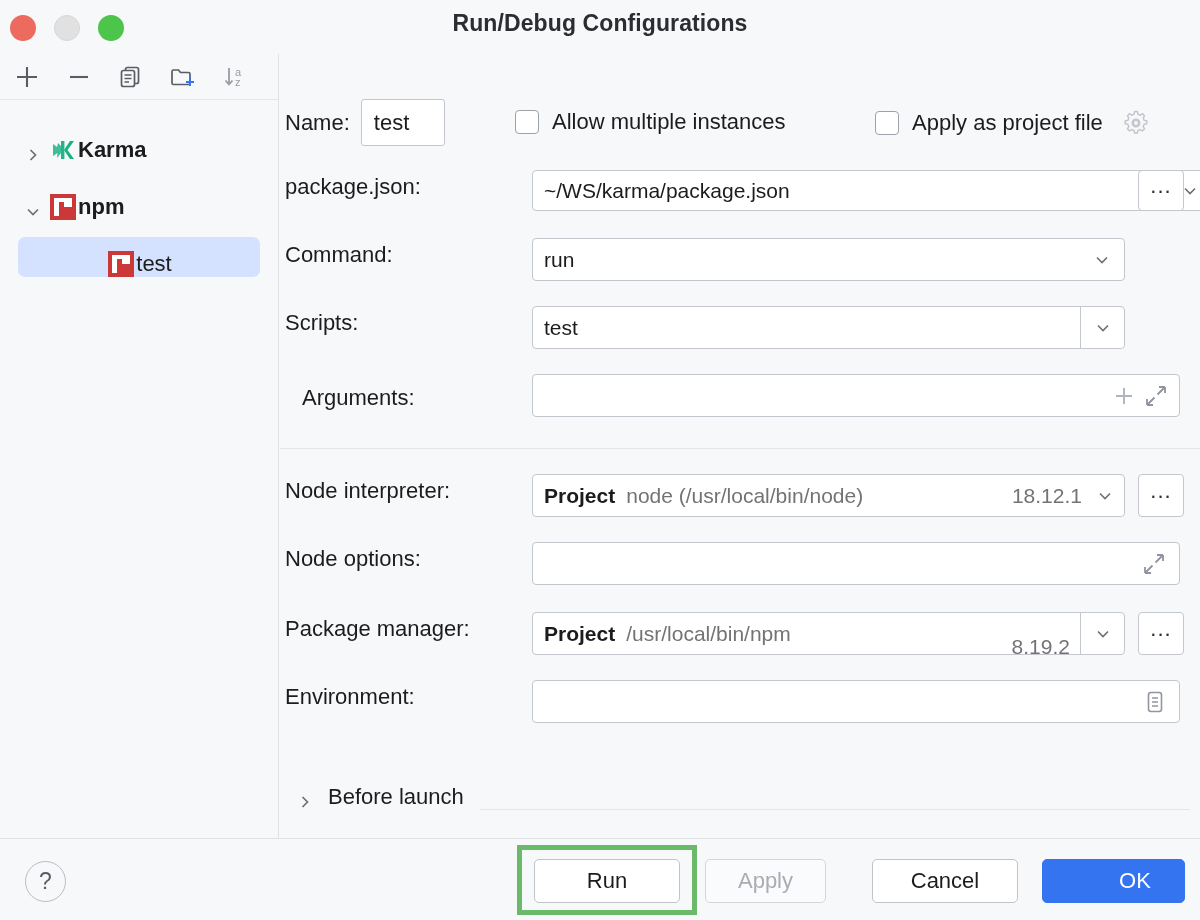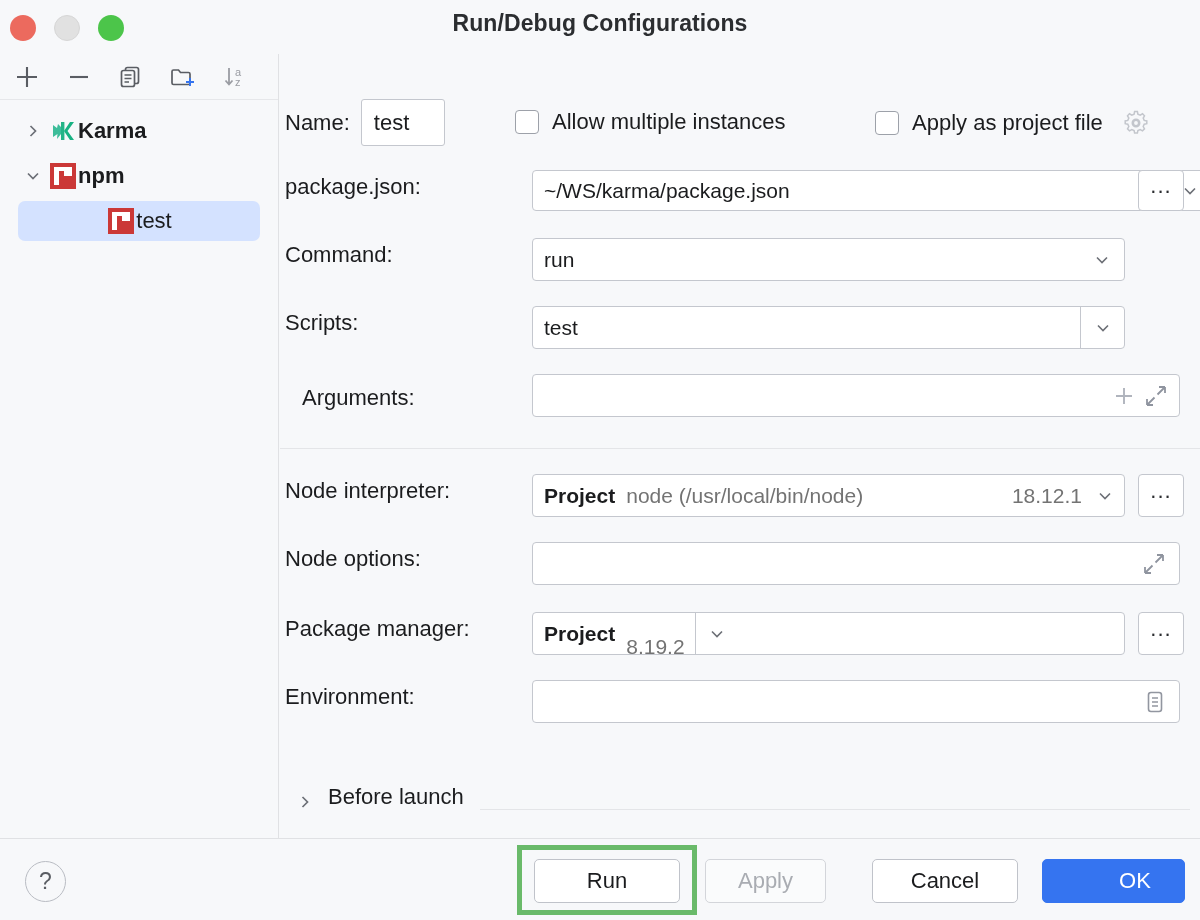--- a/index.html
+++ b/index.html
@@ -34,22 +34,22 @@
   }
   .lefttools {
     position: relative; height: 46px; border-bottom: 1px solid #e6e7ea;
     display: flex; align-items: center; padding-left: 6px; gap: 10px;
   }
   .tbtn {
     width: 42px; height: 38px; display: flex; align-items: center; justify-content: center;
   }
   .tree { padding-top: 6px; }
   .node {
-    position: relative; display: flex; align-items: center; height: 40px;
-    margin: 5px 18px 2px 18px; border-radius: 7px; padding-left: 0;
+    position: relative; display: flex; align-items: flex-end; height: 40px;
+    margin: 17px 18px 2px 18px; border-radius: 7px; padding-left: 0;
   }
   .node.selected { background: #d4e2ff; justify-content: center; }
   .chev {
     width: 30px; display: flex; align-items: center; justify-content: center; flex: none;
   }
   .node-icon { width: 30px; display:flex; align-items:center; justify-content:center; flex:none; }
   .node-label { font-size: 22px; color: #1b1c1e; }
   .node-label.bold { font-weight: bold; }
   .npm-badge {
     width: 26px; height: 26px; border: 4px solid #cb3837; background: #fff;
@@ -325,20 +325,21 @@
           <path d="M4 22l7.5-7.5M4 22h6M4 22v-6" stroke="#8f949f" stroke-width="1.8" fill="none"></path>
         </svg>
       </span>
     </div>
 
     <div class="row" style="left:5px; top:562px;">
       <span class="flabel">Package manager:</span>
     </div>
     <div class="field" style="position:absolute; left:252px; top:558px; width:593px; height:43px;">
       <span class="val strong">Project</span>
+      <span class="val dim" style="flex:1;">/usr/local/bin/npm</span>
       <span class="val dim" style="padding-right:10px;margin-top:27px;">8.19.2</span>
       <span class="chevbox divided">
         <svg width="18" height="18" viewBox="0 0 18 18">
             <path d="M4 6.5l5 5 5-5" stroke="#6c6f76" stroke-width="1.6" fill="none"></path>
           </svg>
       </span>
     </div>
     <div class="dotsbtn" style="position:absolute; left:858px; top:558px; height:43px;">...</div>
 
     <div class="row" style="left:5px; top:630px;">

